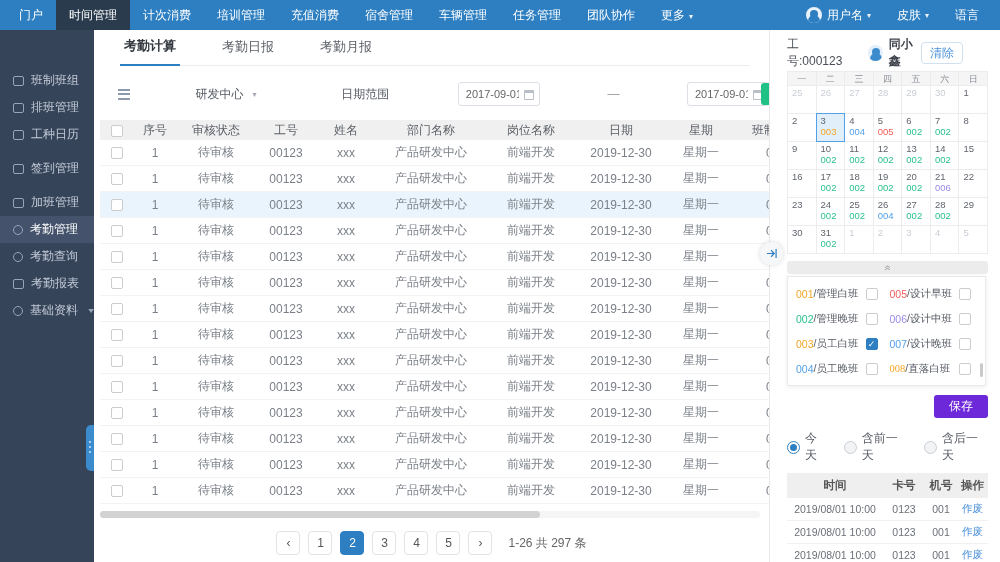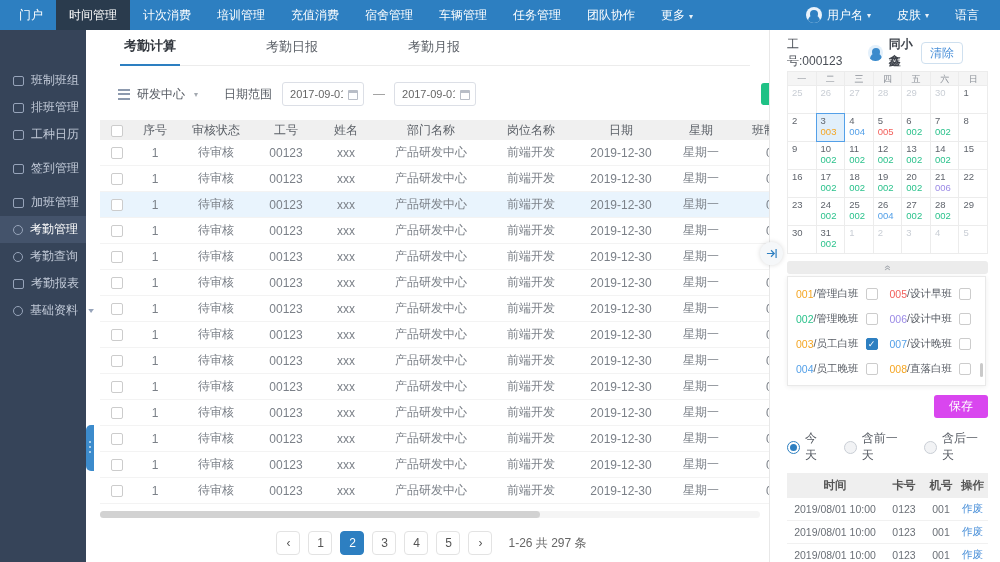--- a/index.html
+++ b/index.html
@@ -15,37 +15,37 @@
   .menu { display:flex; height:30px; margin-left:6px; }
   .menu-item { padding:0 13px; line-height:30px; font-size:12px; cursor:pointer; white-space:nowrap; }
   .menu-item.active { background:#2a3b4d; }
   .caret { font-size:8px; margin-left:4px; opacity:.9; }
   .tb-right { margin-left:auto; display:flex; align-items:center; padding-right:8px; }
   .tb-item { display:flex; align-items:center; font-size:12px; padding:0 13px; cursor:pointer; white-space:nowrap; }
   .avatar { width:16px; height:16px; border-radius:50%; background:#eaf3fb; margin-right:5px; position:relative; overflow:hidden; }
   .avatar::after { content:""; position:absolute; left:4px; top:3px; width:8px; height:8px; border-radius:50%; background:#2d7fc1; box-shadow:0 7px 0 2px #2d7fc1; }
 
   
-  .sidebar { position:absolute; top:30px; left:0; width:86px; bottom:0; background:#364459; padding-top:37px; }
+  .sidebar { position:absolute; top:30px; left:0; width:94px; bottom:0; background:#364459; padding-top:37px; }
   .side-item { display:flex; align-items:center; gap:7px; height:27px; padding-left:13px; color:#c3cbd9; font-size:12px; cursor:pointer; white-space:nowrap; }
   .side-item.gap { margin-top:7px; }
   .side-item.active { background:#44536b; color:#fff; }
   .side-icon { width:11px; height:10px; border:1px solid #97a4ba; border-radius:2px; flex:0 0 auto; }
   .side-icon.round { border-radius:50%; width:10px; }
   .side-caret { font-size:8px; color:#97a4ba; margin-left:4px; transform:scaleX(1.4); }
   .side-handle { position:absolute; left:86px; top:395px; width:8px; height:46px; background:#3c8bcc; border-radius:5px 0 0 5px; cursor:pointer; }
   .side-handle i { display:block; width:2px; height:2px; background:#cfe4f5; border-radius:50%; margin:16px auto 0; box-shadow:0 5px 0 #cfe4f5, 0 10px 0 #cfe4f5; }
 
   
   .main { position:absolute; top:30px; left:94px; width:676px; bottom:0; background:#fff; overflow:hidden; border-right:1px solid #e8e8e8; }
-  .tabs { display:flex; align-items:flex-end; margin:10px 0 0 26px; border-bottom:1px solid #ececec; width:630px; height:26px;gap:44px; }
+  .tabs { display:flex; align-items:flex-end; margin:10px 0 0 26px; border-bottom:1px solid #ececec; width:630px; height:26px; }
   .tab { font-size:13px; color:#5a5f66; padding:0 4px 9px; margin-right:38px; cursor:pointer; white-space:nowrap; }
   .tab.active { color:#33383f; font-weight:bold; border-bottom:2px solid #2d7fc1; margin-bottom:-1px; }
 
-  .filters { display:flex; align-items:center; margin:15px 0 0 24px; font-size:12px; color:#565b63; position:relative; height:26px; }
+  .filters { display:flex; align-items:center; margin:15px 0 0 24px; font-size:12px; color:#565b63; position:relative; height:26px;justify-content:space-between; }
   .layers-icon { width:12px; height:11px; margin-right:7px; background:linear-gradient(#8d9aae 0 2px, transparent 2px 4.5px, #8d9aae 4.5px 6.5px, transparent 6.5px 9px, #8d9aae 9px 11px); }
   .dept { display:flex; align-items:center; gap:5px; cursor:pointer; }
   .caret.gray { color:#9aa0a8; }
   .fl-label { margin-left:26px; margin-right:10px; color:#565b63; }
   .date-input { position:relative; display:inline-flex; align-items:center; width:82px; height:24px; border:1px solid #dcdfe6; border-radius:3px; background:#fff; }
   .date-input input { border:none; outline:none; width:60px; font-size:11px; color:#666; padding-left:7px; font-family:inherit; background:transparent; }
   .cal-icon { position:absolute; right:5px; top:7px; width:10px; height:10px; border:1px solid #b9bec7; border-top-width:3px; border-radius:1px; }
   .dash { margin:0 9px; color:#999; }
   .green-btn { position:absolute; top:2px; right:-32px; width:40px; height:22px; background:#1fc185; border-radius:3px; cursor:pointer; }
 
@@ -92,21 +92,21 @@
 
   .shift-box { margin-top:2px; width:199px; border:1px solid #e9e9e9; box-shadow:0 1px 5px rgba(0,0,0,.07); padding:9px 2px 9px 8px; position:relative; }
   .shift-grid { display:grid; grid-template-columns:1fr 1fr; row-gap:10px; }
   .shift-item { display:flex; align-items:center; font-size:10.5px; color:#565b63; height:15px; padding-right:12px; cursor:pointer; }
   .shift-name { color:#565b63; }
   .shift-cb { margin-left:auto; width:12px; height:12px; border:1px solid #ccc; border-radius:2px; background:#fff; font-size:9px; color:#fff; text-align:center; line-height:11px; flex:0 0 auto; cursor:pointer; }
   .shift-cb.checked { background:#2d7fc1; border-color:#2d7fc1; }
   .shift-scroll { position:absolute; right:2px; bottom:8px; width:3px; height:14px; background:#c9c9c9; border-radius:2px; }
 
   .save-row { width:201px; display:flex; justify-content:flex-end; margin-top:9px; }
-  .save-btn { width:54px; height:23px; background:#d946ef; color:#fff; border-radius:3px; font-size:12px; display:inline-flex; align-items:center; justify-content:center; cursor:pointer; }
+  .save-btn { width:54px; height:23px; background:#6d28d9; color:#fff; border-radius:3px; font-size:12px; display:inline-flex; align-items:center; justify-content:center; cursor:pointer; }
 
   .radio-row { display:flex; align-items:center; margin-top:12px; gap:16px; font-size:12px; color:#565b63; width:201px; }
   .radio { display:flex; align-items:center; gap:5px; cursor:pointer; }
   .radio-dot { width:13px; height:13px; border-radius:50%; border:1px solid #c9ced5; background:#f2f3f5; position:relative; flex:0 0 auto; }
   .radio-dot.on { border-color:#2d7fc1; background:#fff; }
   .radio-dot.on::after { content:""; position:absolute; left:2px; top:2px; right:2px; bottom:2px; background:#2d7fc1; border-radius:50%; }
 
   .punch { margin-top:9px; width:201px; font-size:10.5px; color:#6b7077; }
   .punch-head { display:flex; background:#efefef; height:25px; align-items:center; color:#555; font-size:11.5px; font-weight:bold; }
   .punch-row { display:flex; height:23px; align-items:center; border-bottom:1px solid #f1f1f1; }
@@ -644,21 +644,21 @@
             <span style="color: rgb(84, 160, 232);">007</span>
             <span class="shift-name">/设计晚班</span>
             <span class="shift-cb"></span>
           </div>
           <div class="shift-item">
             <span style="color: rgb(84, 160, 232);">004</span>
             <span class="shift-name">/员工晚班</span>
             <span class="shift-cb"></span>
           </div>
           <div class="shift-item">
-            <span style="color: rgb(245, 166, 35);">008</span>
+            <span style="color: rgb(245, 166, 35); font-family: Liberation Serif, serif;">008</span>
             <span class="shift-name">/直落白班</span>
             <span class="shift-cb"></span>
           </div>
         </div>
       <span class="shift-scroll"></span>
     </div>
 
     <div class="save-row">
       <span class="save-btn">保存</span>
     </div>

